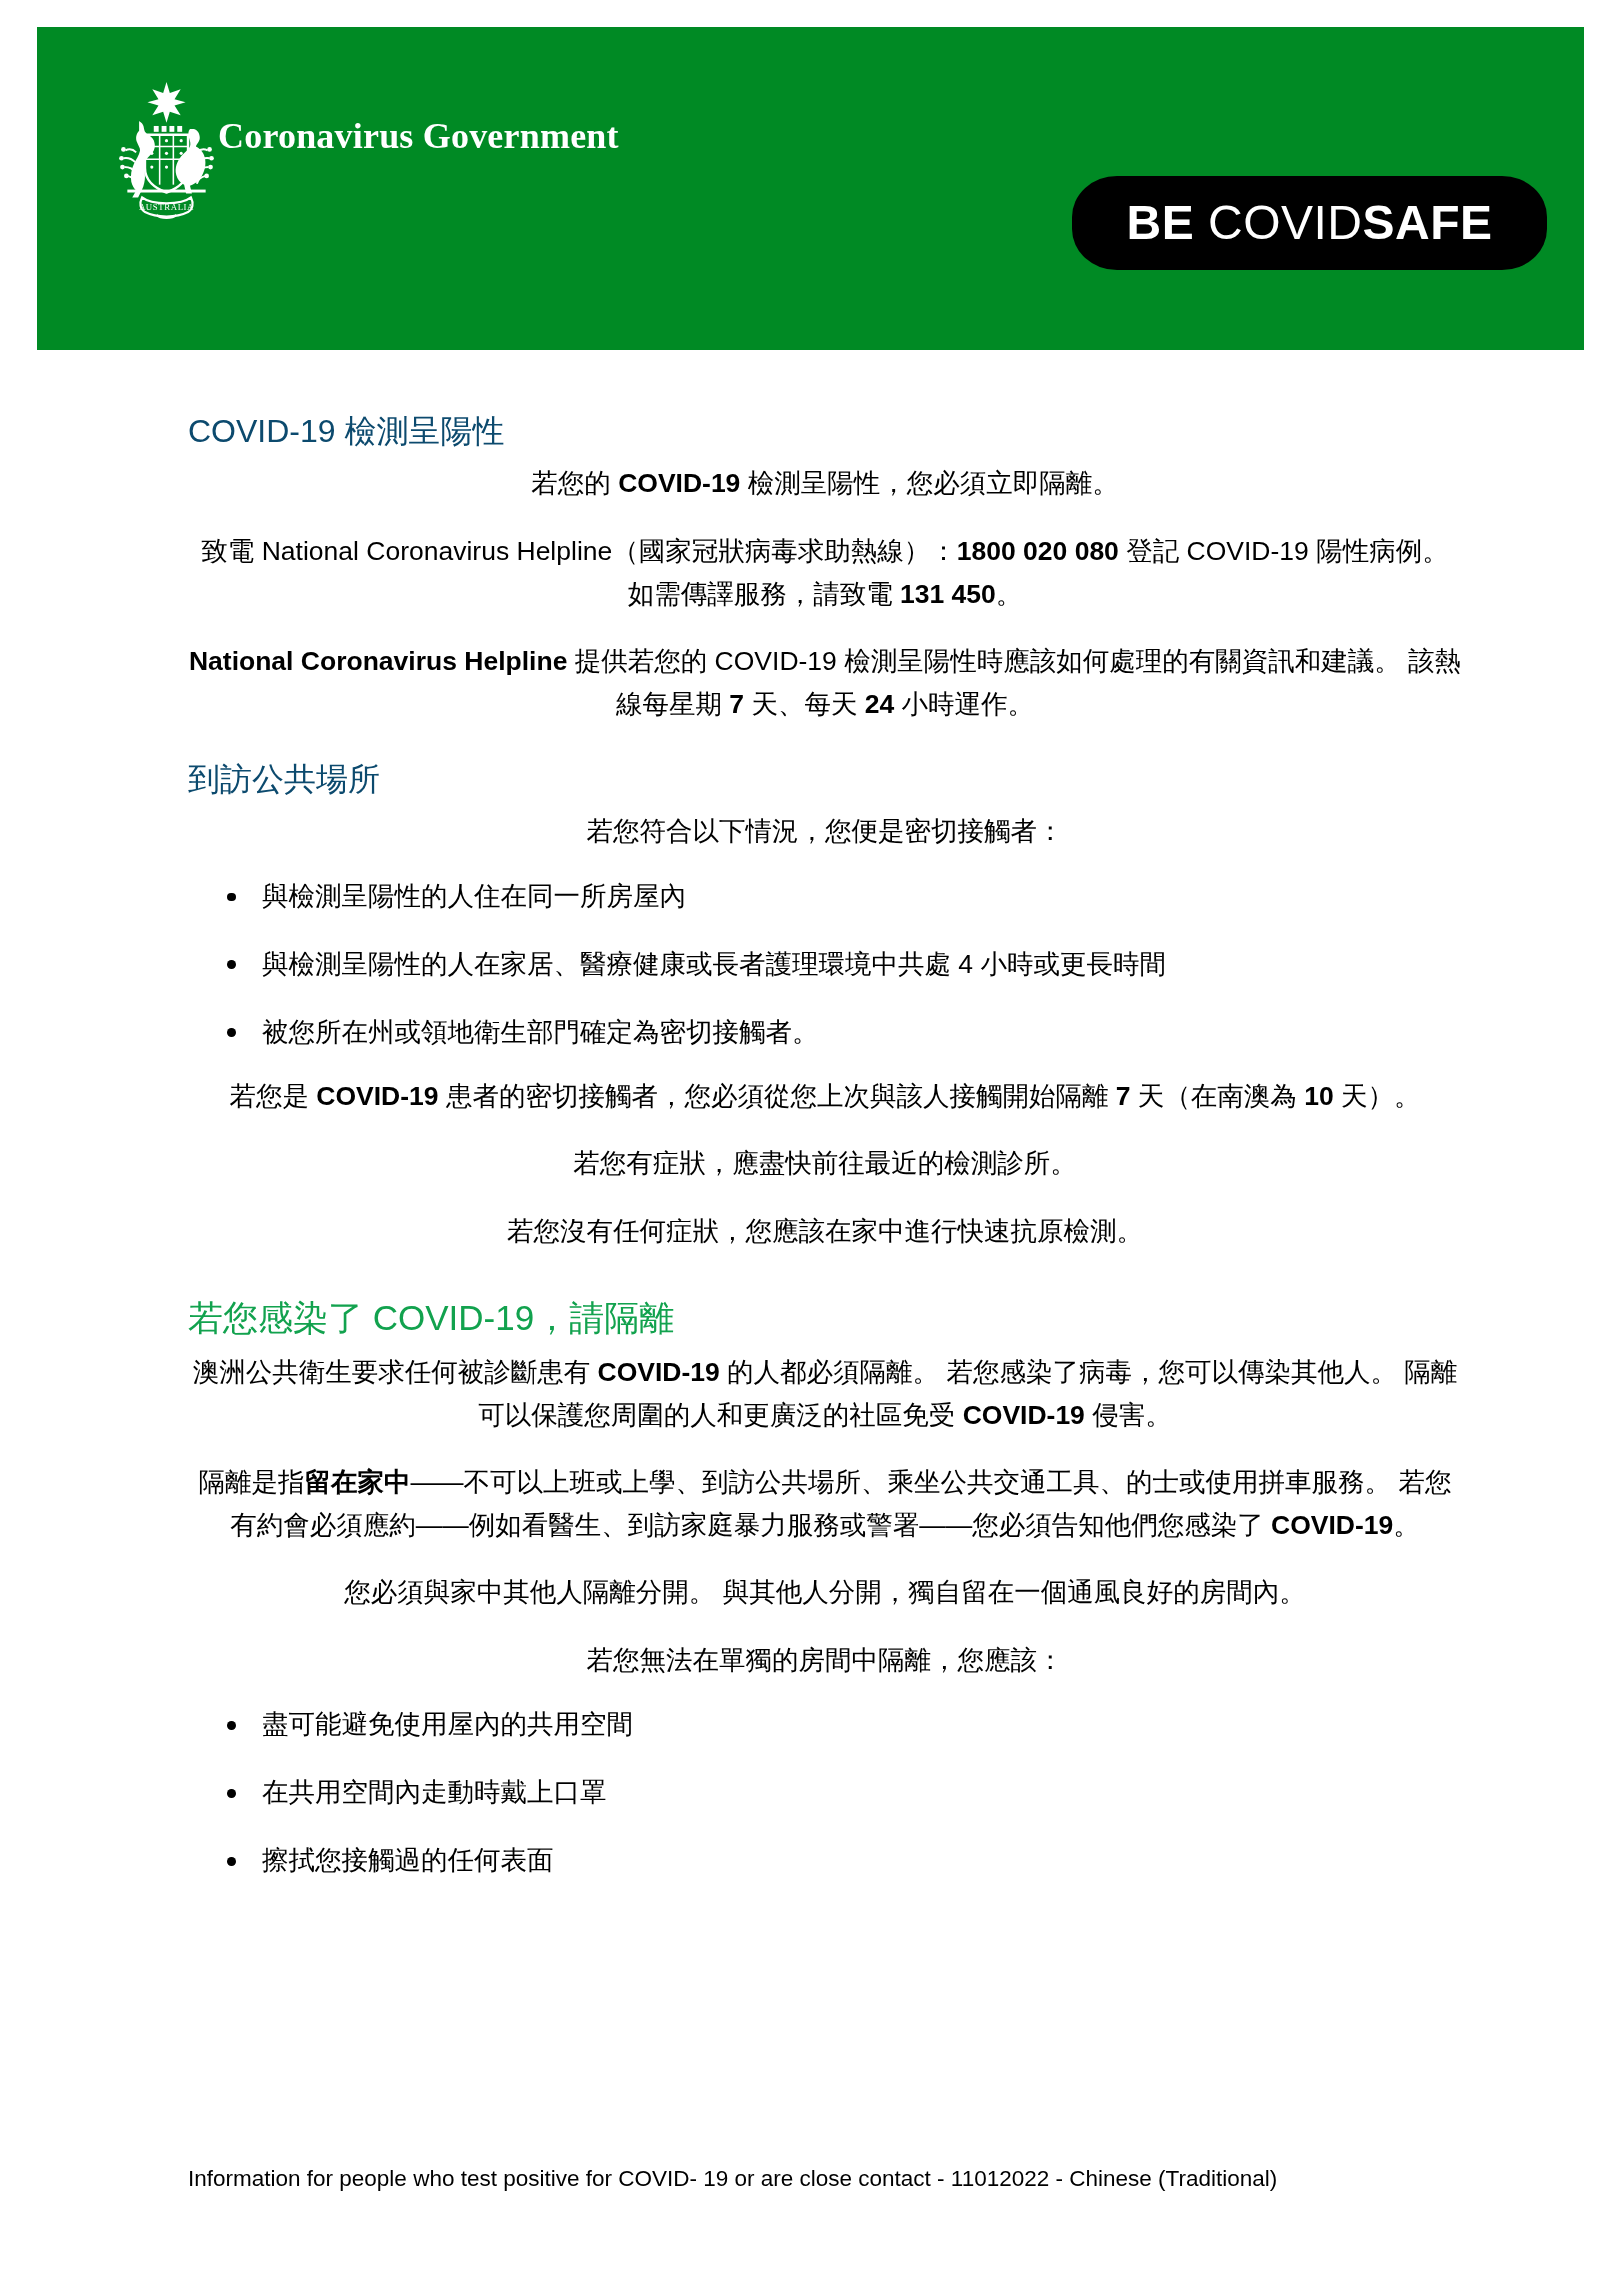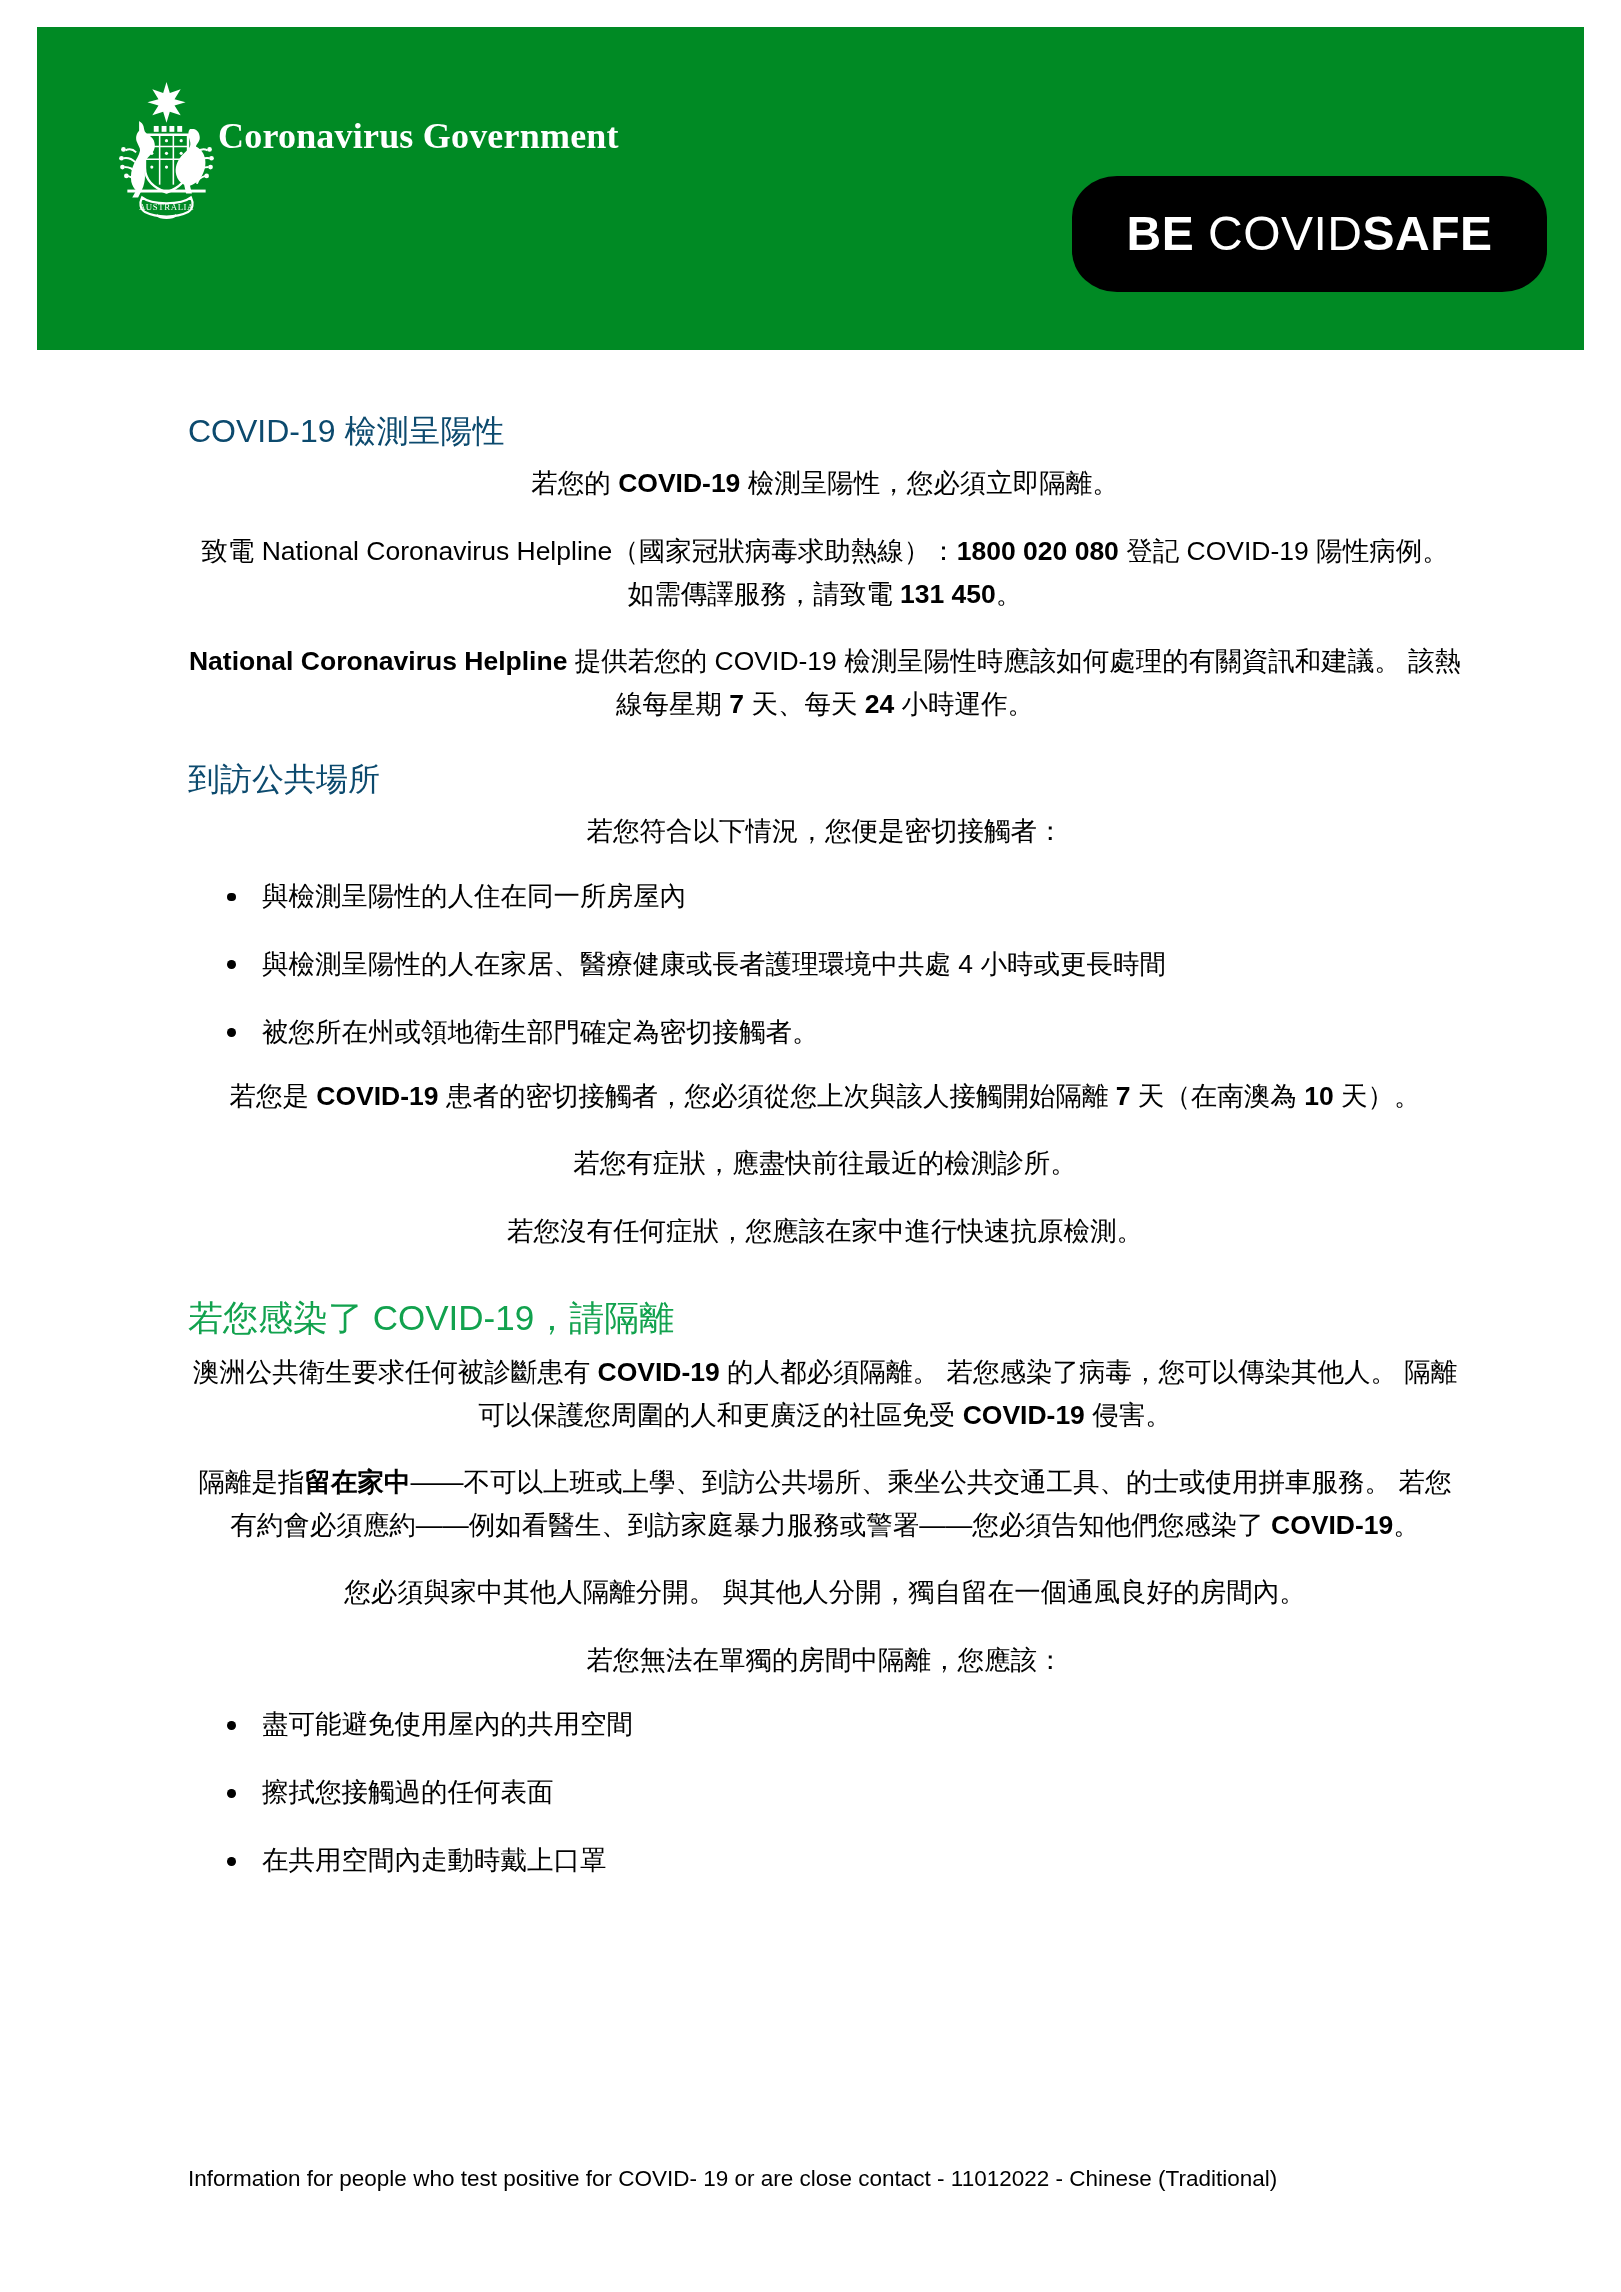--- a/index.html
+++ b/index.html
@@ -41,21 +41,21 @@
     font-size: 36px;
     letter-spacing: 0.2px;
     color: #ffffff;
     white-space: nowrap;
   }
   .covidsafe-badge {
     position: absolute;
     left: 1035px;
     top: 149px;
     width: 475px;
-    height: 116px;
+    height: 94px;
     background: #000000;
     border-radius: 45px / 41px;
     display: flex;
     align-items: center;
     justify-content: center;
     overflow: hidden;
   }
   .covidsafe-text {
     font-family: "Liberation Sans", "DejaVu Sans", sans-serif;
     font-size: 48px;
@@ -252,20 +252,20 @@
   <p class="body">
     <span>隔離是指</span><b>留在家中</b><span>——不可以上班或上學、到訪公共場所、乘坐公共交通工具、的士或使用拼車服務。 若您有約會必須應約——例如看醫生、到訪家庭暴力服務或警署——您必須告知他們您感染了 </span><b>COVID-19</b><span>。</span>
   </p>
 
   <p class="body">您必須與家中其他人隔離分開。 與其他人分開，獨自留在一個通風良好的房間內。</p>
 
   <p class="body tight">若您無法在單獨的房間中隔離，您應該：</p>
 
   <ul class="bullets">
     <li>盡可能避免使用屋內的共用空間</li>
+    <li>在共用空間內走動時戴上口罩</li>
     <li>擦拭您接觸過的任何表面</li>
-    <li>在共用空間內走動時戴上口罩</li>
   </ul>
 
 </div>
 
 <div class="footer">Information for people who test positive for COVID- 19 or are close contact - 11012022 - Chinese (Traditional)</div>
 
 
 </body></html>

